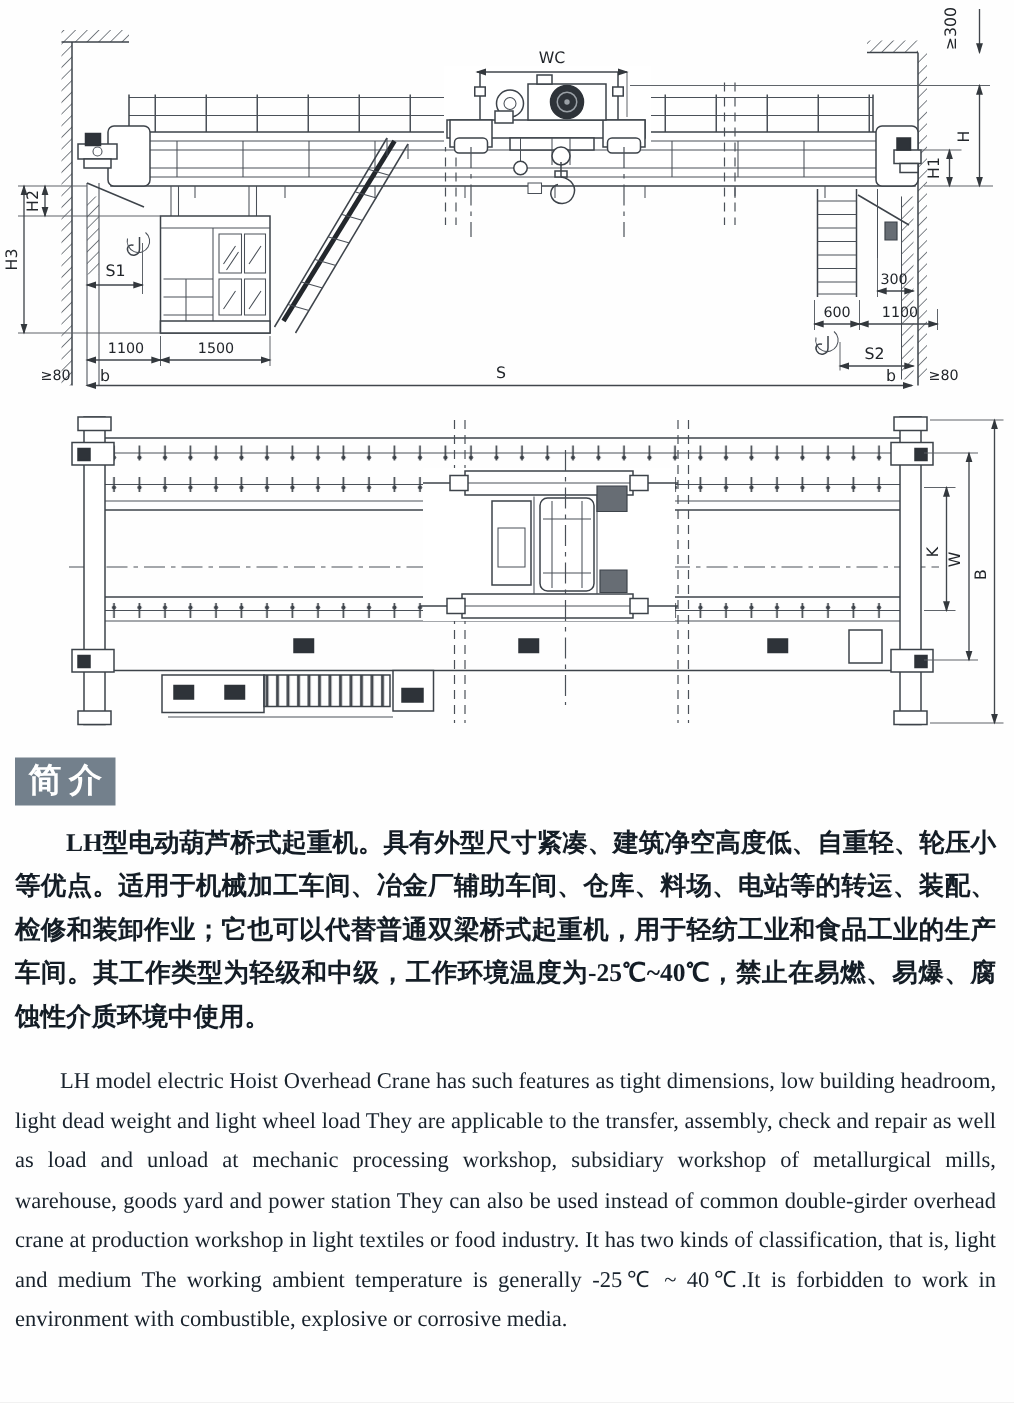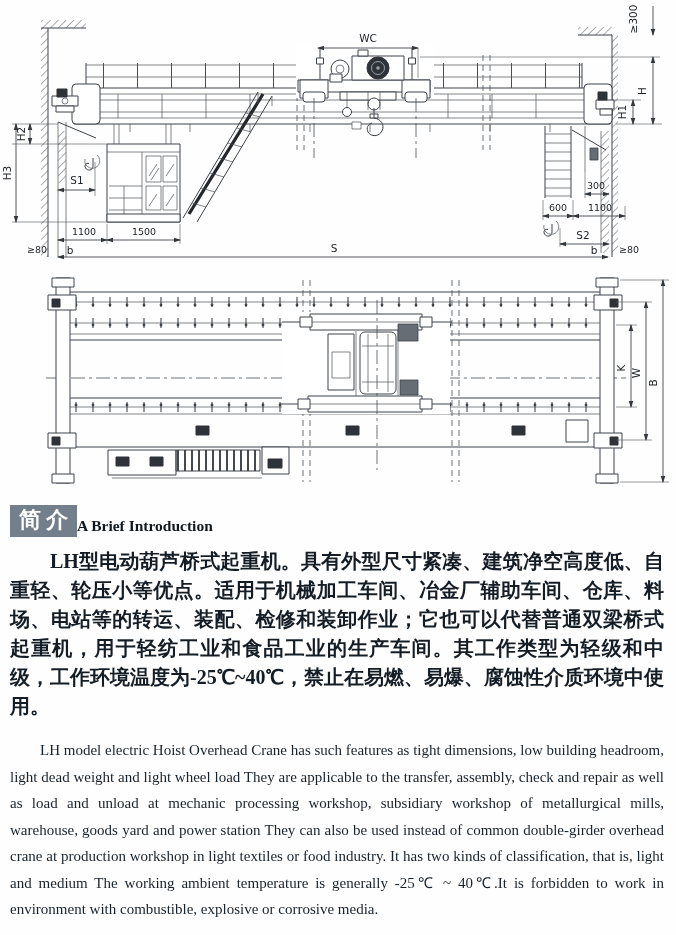--- a/index.html
+++ b/index.html
@@ -22,29 +22,29 @@
   .dark{fill:#2e3339;stroke:#2e3339;}
   .mid{fill:#676d74;stroke:#3d434a;stroke-width:.8;}
   .dim{stroke:#41464c;stroke-width:.9;fill:none;}
   .ext{stroke:#5a6066;stroke-width:.65;fill:none;}
   .dash{stroke:#4a5058;stroke-width:.8;fill:none;stroke-dasharray:6 4;}
   .cdash{stroke:#4a5058;stroke-width:.8;fill:none;stroke-dasharray:14 4 3 4;}
   text.dlab{font-family:"DejaVu Sans", sans-serif;font-size:10.5px;fill:#22262b;}
   text.dlab.sm{font-size:9.5px;}
 
   #textblock{padding:6px 12px 0 10px;}
-  .badge-row{display:flex;align-items:flex-end;margin:2px 0 10px 0;}
+  .badge-row{display:flex;align-items:flex-end;gap:10px;margin:2px 0 10px 0;}
   .badge{
     background:#73808c;color:#ffffff;
     font-size:22px;font-weight:bold;letter-spacing:5px;
     padding:3px 4px 5px 9px;line-height:1.1;
   }
   .intro-title{font-size:15.5px;font-weight:bold;color:#10181f;padding-bottom:2px;}
   p.cn{
-    margin:0;font-size:20px;font-weight:bold;line-height:29px;
+    margin:0;font-size:17px;font-weight:bold;line-height:29px;
     text-align:justify;text-indent:2em;color:#141d26;
   }
   p.en{
     margin:0;font-size:15px;line-height:26.5px;
     text-align:justify;text-indent:2em;color:#18222c;
   }
   .en-block{margin-top:16px;}
 </style>
 </head>
 <body>
@@ -372,21 +372,20 @@
         <line class="ext" x1="620" y1="482" x2="669" y2="482"></line>
         <line class="dim" x1="663" y1="280" x2="663" y2="482" marker-start="url(#arr)" marker-end="url(#arr)"></line>
         <text class="dlab" x="657" y="383" text-anchor="middle" transform="rotate(-90 657 383)">B</text>
       </g>
     </g>
   </svg>
 
   <div id="textblock">
     <div class="badge-row">
       <span class="badge">简介</span>
-      <span class="intro-title">A Brief Introduction</span>
     </div>
     <p class="cn">LH型电动葫芦桥式起重机。具有外型尺寸紧凑、建筑净空高度低、自重轻、轮压小等优点。适用于机械加工车间、冶金厂辅助车间、仓库、料场、电站等的转运、装配、检修和装卸作业；它也可以代替普通双梁桥式起重机，用于轻纺工业和食品工业的生产车间。其工作类型为轻级和中级，工作环境温度为-25℃~40℃，禁止在易燃、易爆、腐蚀性介质环境中使用。</p>
     <div class="en-block">
       <p class="en">LH model electric Hoist Overhead Crane has such features as tight dimensions, low building headroom, light dead weight and light wheel load They are applicable to the transfer, assembly, check and repair as well as load and unload at mechanic processing workshop, subsidiary workshop of metallurgical mills, warehouse, goods yard and power station They can also be used instead of common double-girder overhead crane at production workshop in light textiles or food industry. It has two kinds of classification, that is, light and medium The working ambient temperature is generally -25℃ ~ 40℃.It is forbidden to work in environment with combustible, explosive or corrosive media.</p>
 
     </div>
   </div>
 
 </div>
 

